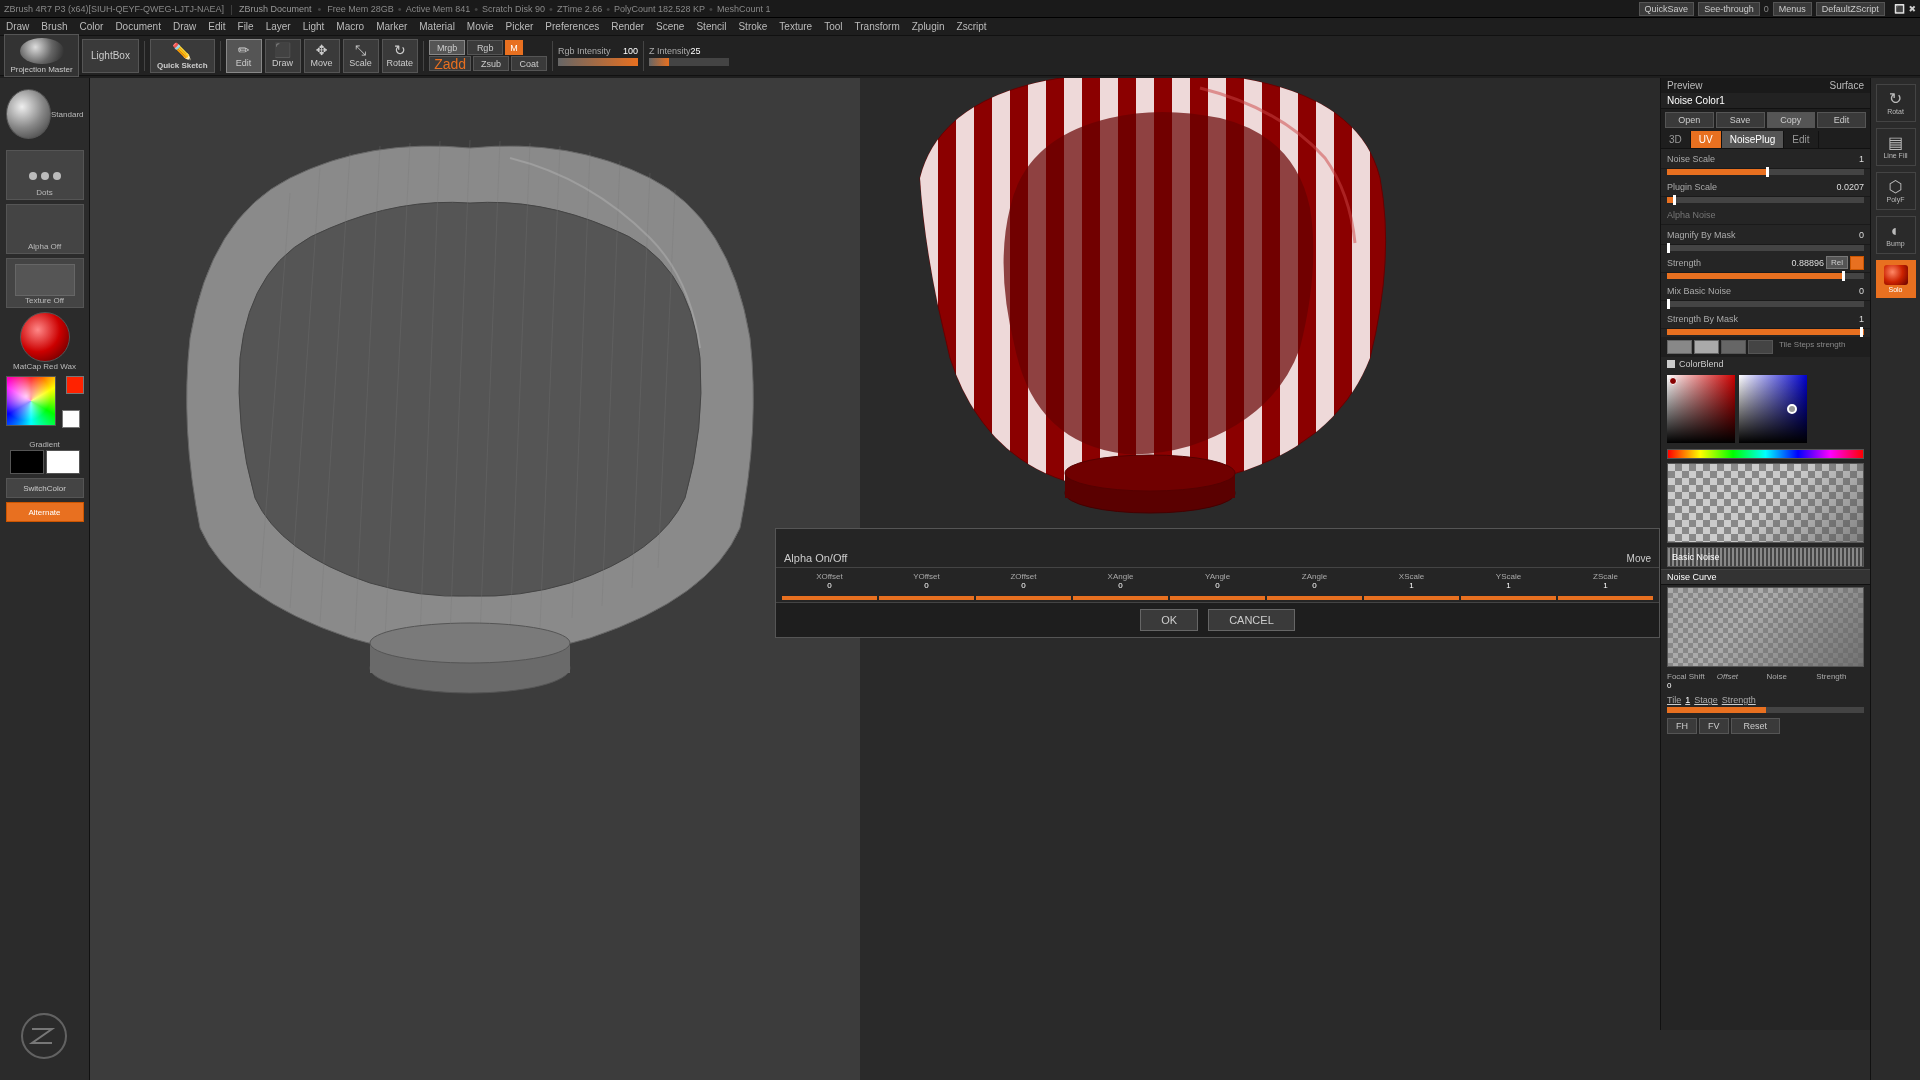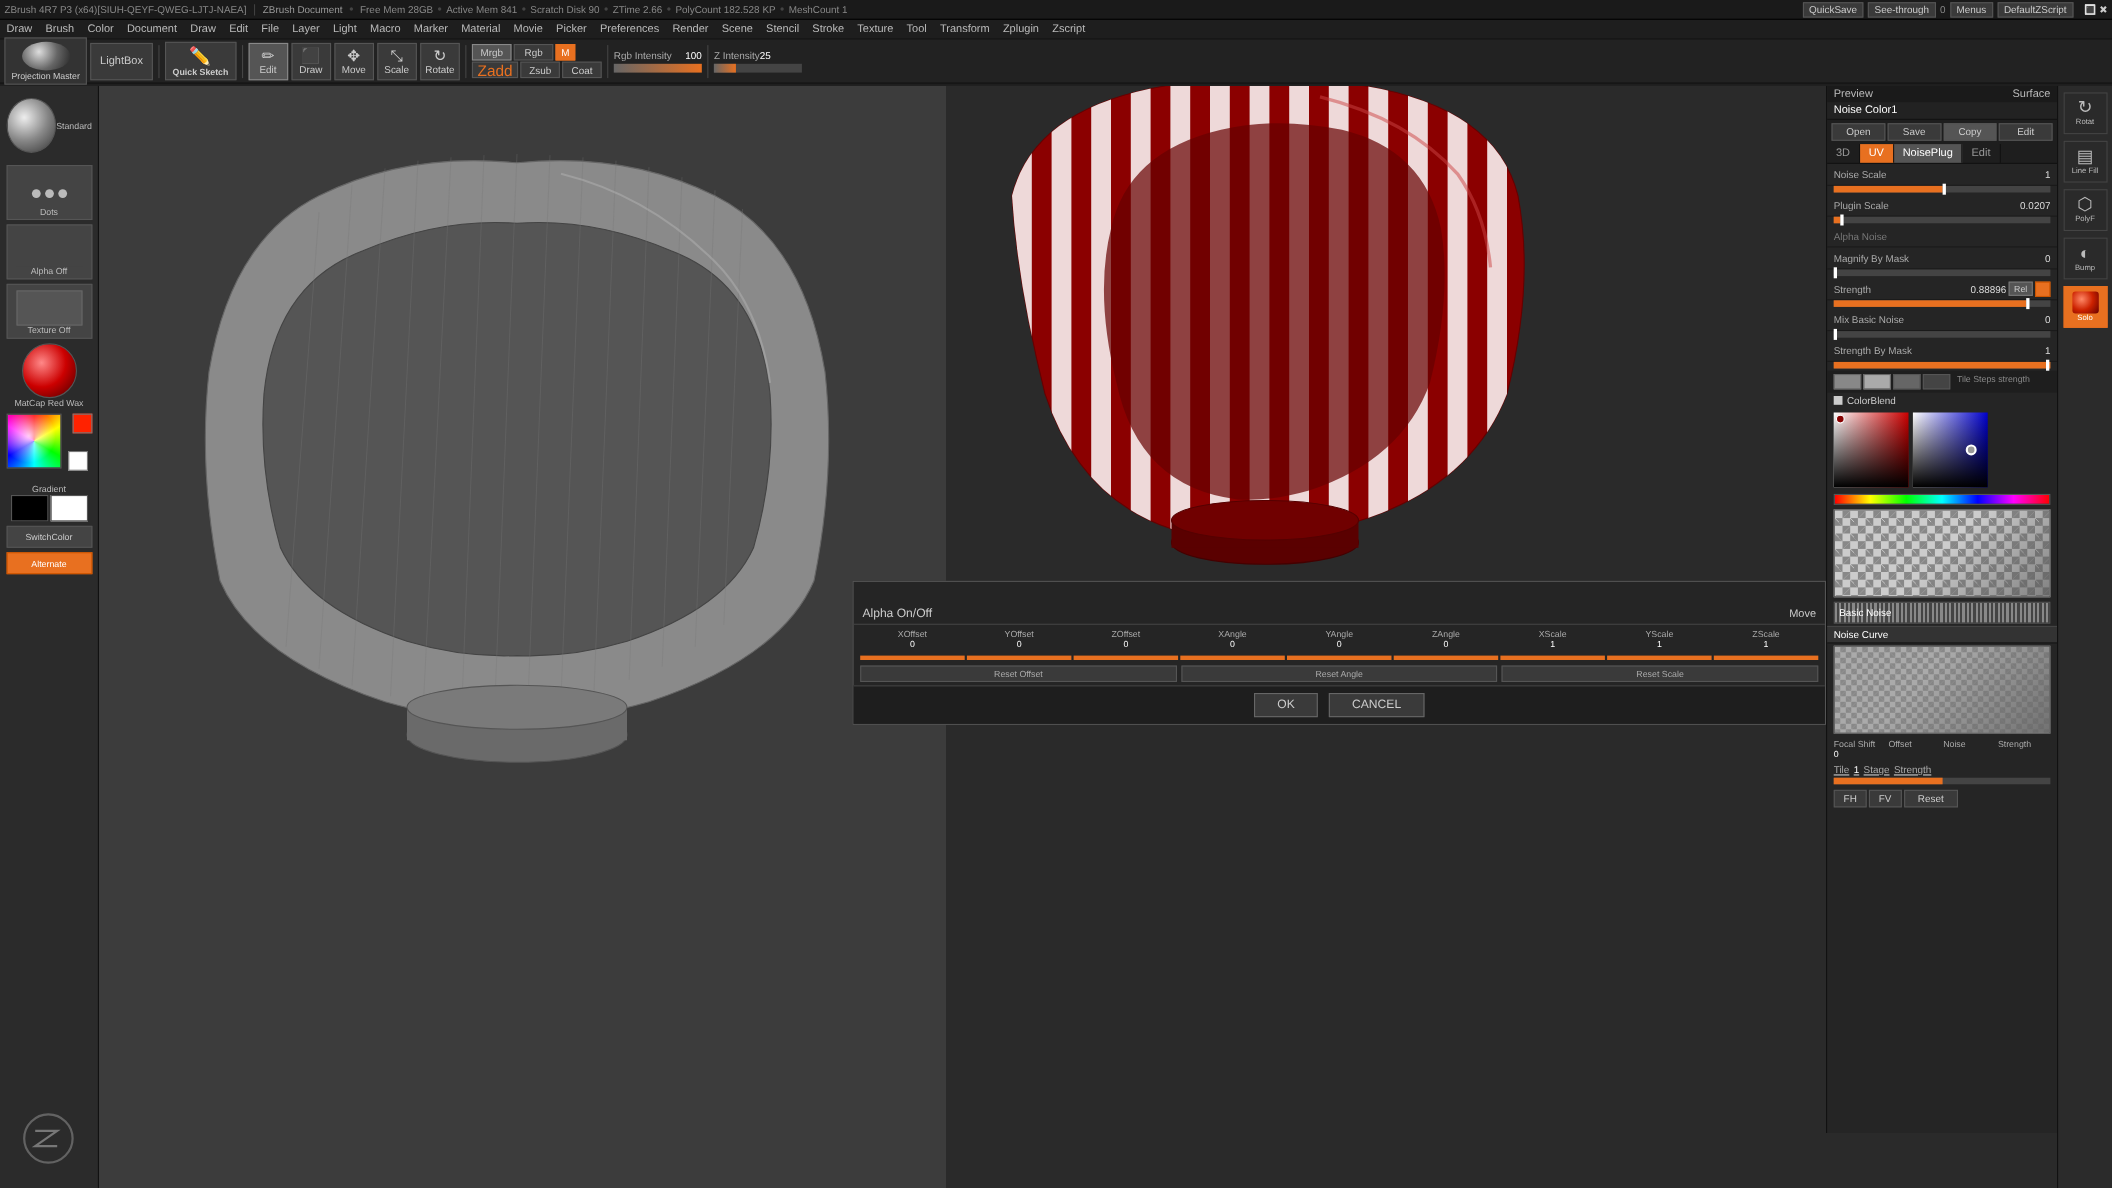--- a/index.html
+++ b/index.html
@@ -809,21 +809,21 @@
 
   <div style="margin:2px 6px;height:80px;border:1px solid #555;background-image:linear-gradient(45deg,#888 25%,transparent 25%),linear-gradient(-45deg,#888 25%,transparent 25%),linear-gradient(45deg,transparent 75%,#888 75%),linear-gradient(-45deg,transparent 75%,#888 75%);background-size:10px 10px;background-position:0 0,0 5px,5px -5px,-5px 0;background-color:#aaa;position:relative;cursor:pointer;">
     <div style="position:absolute;top:0;left:0;right:0;bottom:0;background:linear-gradient(135deg,transparent 40%,rgba(100,100,100,0.8) 100%);"></div>
   </div>
 
   <div style="display:flex;gap:2px;padding:3px 6px;">
     <div style="flex:1;">
       <div style="font-size:8px;color:#aaa;">Focal Shift</div>
       <div style="font-size:8px;color:#fff;">0</div>
     </div>
-    <div style="flex:1;">
+    <div style="flex:1;font-style:italic;">
       <div style="font-size:8px;color:#aaa;">Offset</div>
     </div>
     <div style="flex:1;">
       <div style="font-size:8px;color:#aaa;">Noise</div>
     </div>
     <div style="flex:1;">
       <div style="font-size:8px;color:#aaa;">Strength</div>
     </div>
   </div>
 
@@ -929,23 +929,18 @@
     <div style="height:4px;background:#e87020;"></div>
     <div style="height:4px;background:#e87020;"></div>
     <div style="height:4px;background:#e87020;"></div>
     <div style="height:4px;background:#e87020;"></div>
     <div style="height:4px;background:#e87020;"></div>
     <div style="height:4px;background:#e87020;"></div>
     <div style="height:4px;background:#e87020;"></div>
     <div style="height:4px;background:#e87020;"></div>
   </div>
 
-  <div style="display:grid;grid-template-columns:repeat(3,1fr);gap:4px;padding:3px 6px;">
-    <div style="background:#3a3a3a;border:1px solid #555;padding:2px 4px;font-size:8px;color:#aaa;text-align:center;cursor:pointer;">Reset Offset</div>
-    <div style="background:#3a3a3a;border:1px solid #555;padding:2px 4px;font-size:8px;color:#aaa;text-align:center;cursor:pointer;">Reset Angle</div>
-    <div style="background:#3a3a3a;border:1px solid #555;padding:2px 4px;font-size:8px;color:#aaa;text-align:center;cursor:pointer;">Reset Scale</div>
-  </div>
 
   <div class="dialog-buttons">
     <button class="dialog-btn">OK</button>
     <button class="dialog-btn">CANCEL</button>
   </div>
 </div>
 
 </body></html>

